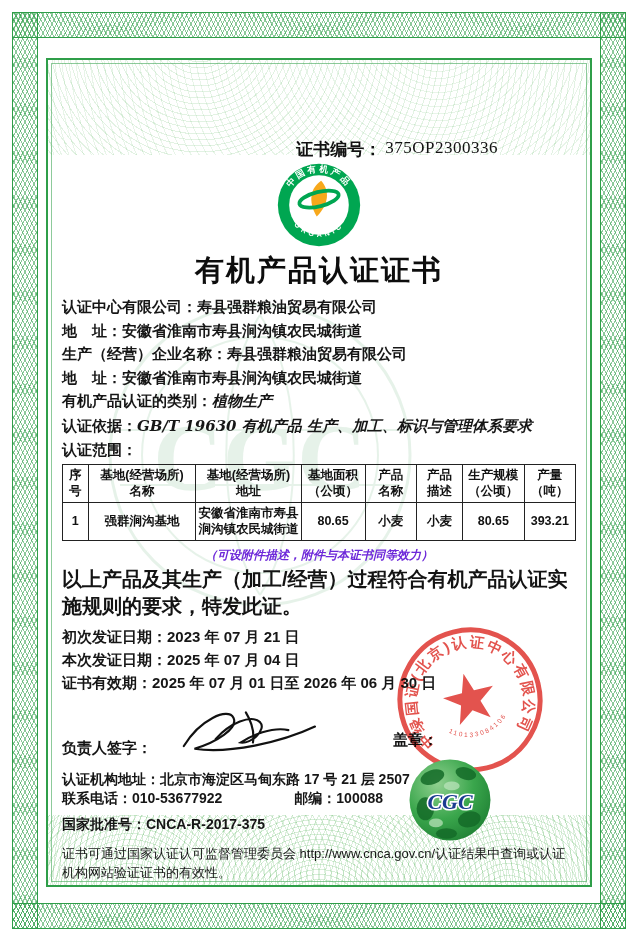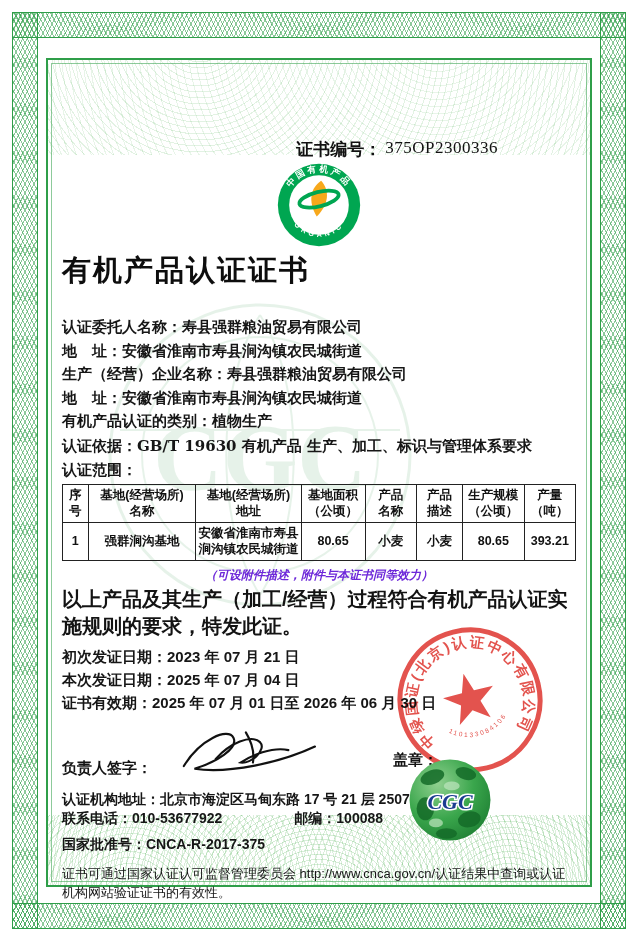--- a/index.html
+++ b/index.html
@@ -47,27 +47,27 @@
   .cert-no {
     margin-top:78px; display:flex; justify-content:flex-end; padding-right:78px;
     font-family:"Liberation Serif", serif; font-size:17px; color:#111;
   }
   .cert-no .lbl { font-weight:700; }
   .cert-no .num { margin-left:4px; letter-spacing:.5px; }
 
   .logo-wrap { margin-top:2px; text-align:center; height:86px; }
 
   .title {
-    margin:2px 0 24px; font-size:29px; font-weight:700;
+    margin:2px 0 4px; text-align:center; font-size:29px; font-weight:700;
     letter-spacing:2px; color:#0d0d0d;
   }
 
   .fields { margin-top:0; }
   .line { font-size:15px; font-weight:700; line-height:23.5px; color:#161616; }
-  .kai  { font-family:"DejaVu Serif", serif; font-weight:600; }
+  .kai  { font-family:"DejaVu Serif", serif; font-style:italic; font-weight:600; }
 
   table.scope { width:100%; border-collapse:collapse; margin-top:2px; }
   .scope th, .scope td {
     border:1.6px solid #222; text-align:center; padding:2px 2px;
     font-size:12.5px; font-weight:700; line-height:1.32; color:#111;
     white-space:pre-line;
   }
   .attach-note {
     text-align:center; font-size:12px; margin-top:6px; color:#6d28d9;
     font-family:"DejaVu Serif", serif; font-style:italic; font-weight:600;
@@ -146,21 +146,21 @@
         </text>
         <path d="M50,21 C61.5,31 63,47 50,64 C37,47 38.5,31 50,21" fill="#f7a81b" transform="rotate(7 50 42)"></path>
         <ellipse cx="50" cy="43" rx="24" ry="8.5" fill="none" stroke="#00a651" stroke-width="4.5" transform="rotate(-14 50 43)"></ellipse>
       </svg>
     </div>
 
     <div class="title">有机产品认证证书</div>
 
     <div class="fields">
       <div class="line">
-        <span>认证委托人名称：</span><span>寿县强群粮油贸易有限公司</span>
+        <span>认证中心有限公司：</span><span>寿县强群粮油贸易有限公司</span>
       </div>
       <div class="line">
         <span>地　址：</span><span>安徽省淮南市寿县涧沟镇农民城街道</span>
       </div>
       <div class="line">
         <span>生产（经营）企业名称：</span><span>寿县强群粮油贸易有限公司</span>
       </div>
       <div class="line">
         <span>地　址：</span><span>安徽省淮南市寿县涧沟镇农民城街道</span>
       </div>

